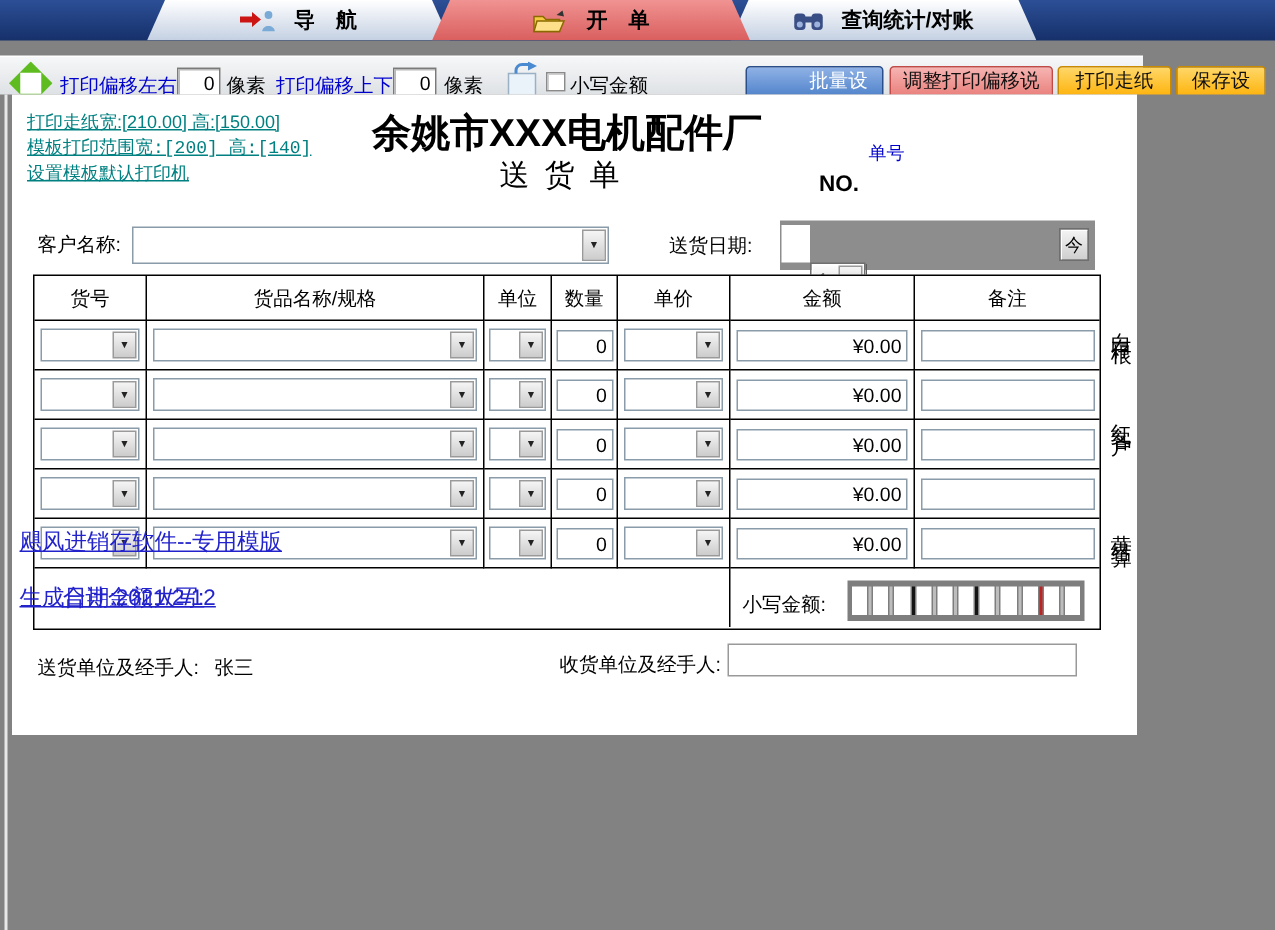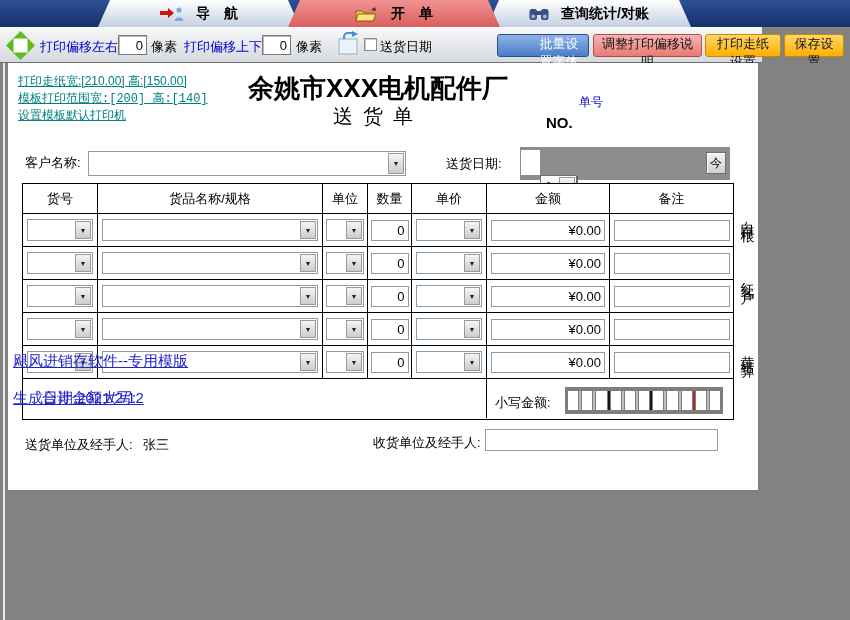--- a/index.html
+++ b/index.html
@@ -15,21 +15,21 @@
          clip-path: polygon(0 100%, 12px 0, calc(100% - 12px) 0, 100% 100%); cursor:pointer; }
   .tab-silver { background: linear-gradient(#ffffff, #c4d0e2); }
   .tab-active { background: linear-gradient(#f09392, #d95f5e); z-index:2; }
   .tab-nav   { left:98px;  width:202px; }
   .tab-open  { left:288px; width:212px; }
   .tab-query { left:487px; width:204px; }
   .tablabel.spaced { letter-spacing:14px; margin-right:-14px; }
   .tabicon { display:inline-flex; }
 
   
-  .toolbar { position:absolute; left:0; top:27px; width:762px; height:36px;
+  .toolbar { position:absolute; left:0; top:37px; width:762px; height:36px;
              background: linear-gradient(#f6f7f8, #d6dade);
              border-top:1px solid #ffffff; border-bottom:1px solid #707070; }
   .toolbar > * { position:absolute; }
   .tb-label { font-size:13px; color:#000; top:10px; }
   .tb-label.blue { color:#0000cc; }
   .tb-input { width:29px; height:20px; top:7px; border:1px solid #7a7a7a;
               background:#fff; font-size:13px; text-align:right; padding-right:3px;
               box-shadow: inset 1px 1px 0 #b9b9b9; }
   .checkbox { width:13px; height:13px; top:10px; background:#fff;
               border:1px solid #8a8a8a; box-shadow: inset 1px 1px 0 #cfcfcf; cursor:pointer; }
@@ -158,21 +158,21 @@
     <span class="tb-label" style="left:296px;">像素</span>
 
     <span style="left:337px; top:3px;">
       <svg width="26" height="26" viewBox="0 0 26 26">
         <rect x="2" y="8" width="18" height="15" fill="#eaf2fa" stroke="#9ab0c4"></rect>
         <path d="M7 8 V6 a4 4 0 0 1 4 -4 h5" fill="none" stroke="#4a8ad0" stroke-width="2"></path>
         <path d="M15 0 L21 3 L15 6 Z" fill="#4a8ad0"></path>
       </svg>
     </span>
     <span class="checkbox" style="left:364px;"></span>
-    <span class="tb-label" style="left:380px;">送货日期</span>
+    <span class="tb-label" style="left:380px;">小写金额</span>
 
     <button class="btn btn-blue" style="left:497px; width:92px;">批量设置字体</button>
     <button class="btn btn-red" style="left:593px; width:109px;">调整打印偏移说明</button>
     <button class="btn btn-orange" style="left:705px; width:76px;">打印走纸设置</button>
     <button class="btn btn-orange" style="left:784px; width:60px;">保存设置</button>
   </div>
 
   <div class="workspace">
     <div class="edge-line"></div>
 

